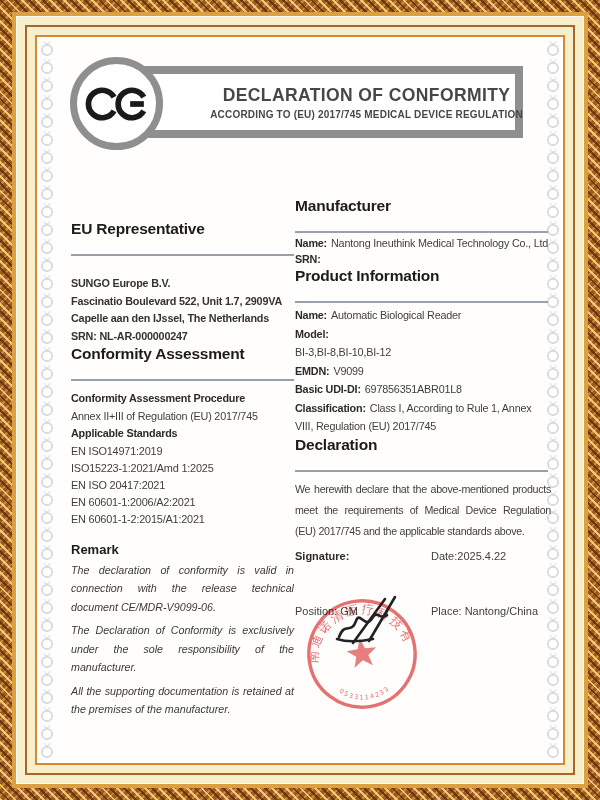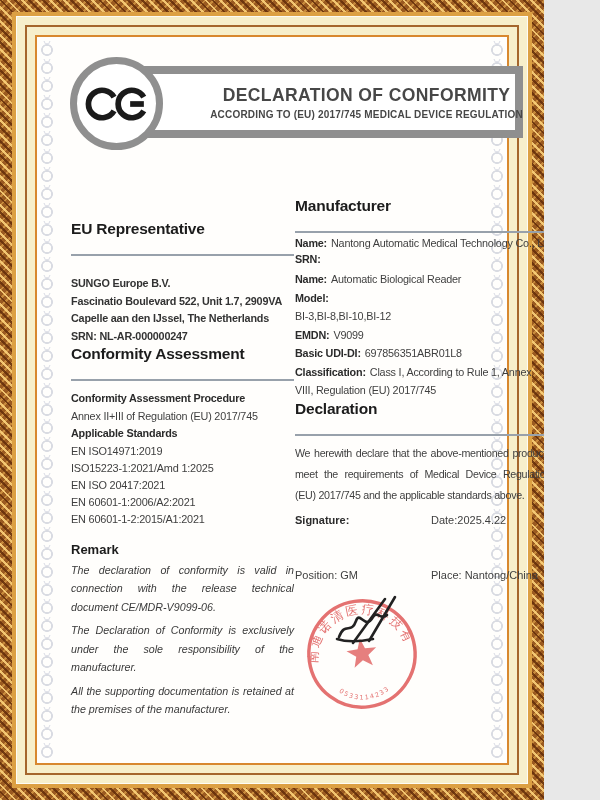--- a/index.html
+++ b/index.html
@@ -1,17 +1,17 @@
 <!DOCTYPE html>
 <html><head>
 <meta charset="utf-8">
 <style>
   html,body{margin:0;padding:0;background:#e8e8e8;}
   *{box-sizing:border-box;}
-  .cert{position:relative;width:544px;height:800px;font-family:"Liberation Sans",sans-serif;overflow:hidden;}
+  .cert{position:relative;width:600px;height:800px;font-family:"Liberation Sans",sans-serif;overflow:hidden;}
   
   .f1{position:absolute;inset:0;background-color:#9a5a20;
       background-image:
         repeating-linear-gradient(45deg, rgba(255,214,126,.85) 0 2px, rgba(0,0,0,0) 2px 5px, rgba(96,42,8,.8) 5px 7px, rgba(0,0,0,0) 7px 10px),
         repeating-linear-gradient(-45deg, rgba(255,198,96,.45) 0 2px, rgba(0,0,0,0) 2px 6px);}
   .f2{position:absolute;inset:12px;border:4px solid #dca043;background:#f7efcb;box-shadow:inset 0 0 0 1px rgba(255,255,255,.8);}
   .f3{position:absolute;inset:25px;border:2px solid #a5662c;}
   .paper{position:absolute;inset:35px;border:2px solid #d8882f;background:#fffefc;}
   .lace{position:absolute;top:4px;bottom:4px;width:16px;opacity:.85;
       background-image:
@@ -106,24 +106,25 @@
       <div class="remark">
         <p>The declaration of conformity is valid in connection with the release technical document CE/MDR-V9099-06.</p>
         <p>The Declaration of Conformity is exclusively under the sole responsibility of the manufacturer.</p>
         <p>All the supporting documentation is retained at the premises of the manufacturer.</p>
       </div>
     </div>
 
     <div class="col col-right">
       <h2 class="sec">Manufacturer</h2>
       <div class="man-block">
-        <p class="nowrap"><span class="lbl">Name:</span><span>Nantong Automatic Medical Technology Co., Ltd</span></p>
+        <p class="nowrap"><span class="lbl">Name:</span><span>Nantong Ineuthink Medical Technology Co., Ltd</span></p>
         <p><span class="lbl">SRN:</span></p>
       </div>
 
+      <h2 class="sec pi-head">Product Information</h2>
       <div class="pi-block">
         <p><span class="lbl">Name:</span><span>Automatic Biological Reader</span></p>
         <p><span class="lbl">Model:</span><span></span></p>
         <p><span class="lbl"></span><span>BI-3,BI-8,BI-10,BI-12</span></p>
         <p><span class="lbl">EMDN:</span><span>V9099</span></p>
         <p><span class="lbl">Basic UDI-DI:</span><span>697856351ABR01L8</span></p>
         <p><span class="lbl">Classification:</span><span>Class I, According to Rule 1, Annex VIII, Regulation (EU) 2017/745</span></p>
       </div>
 
       <h2 class="sec decl-head">Declaration</h2>

